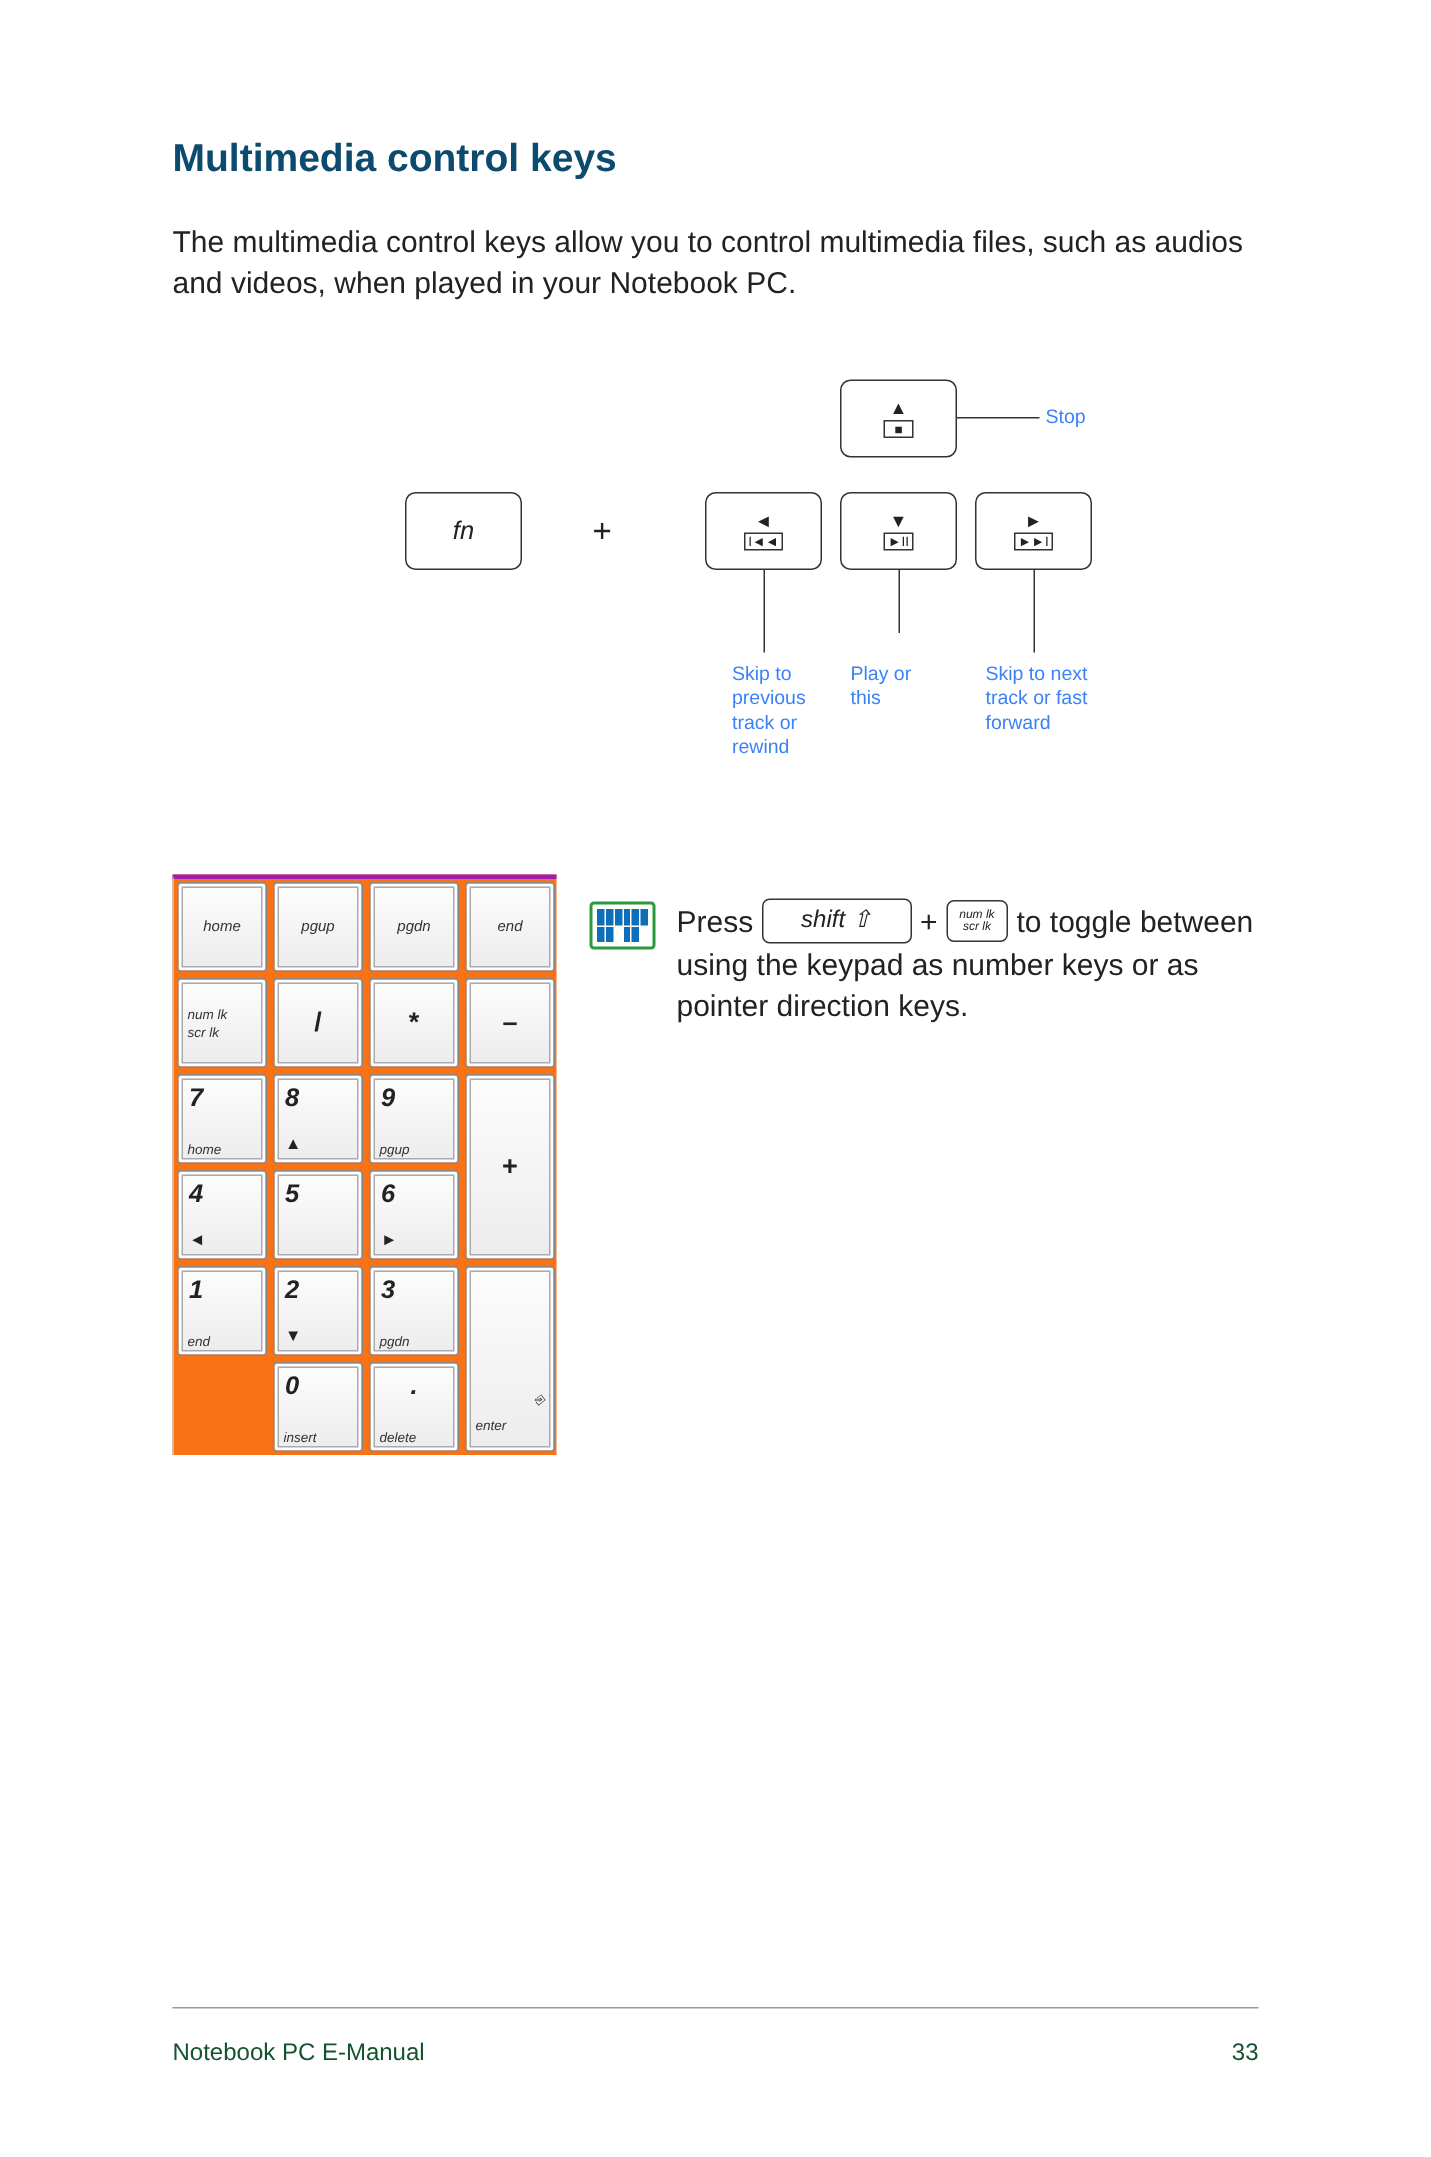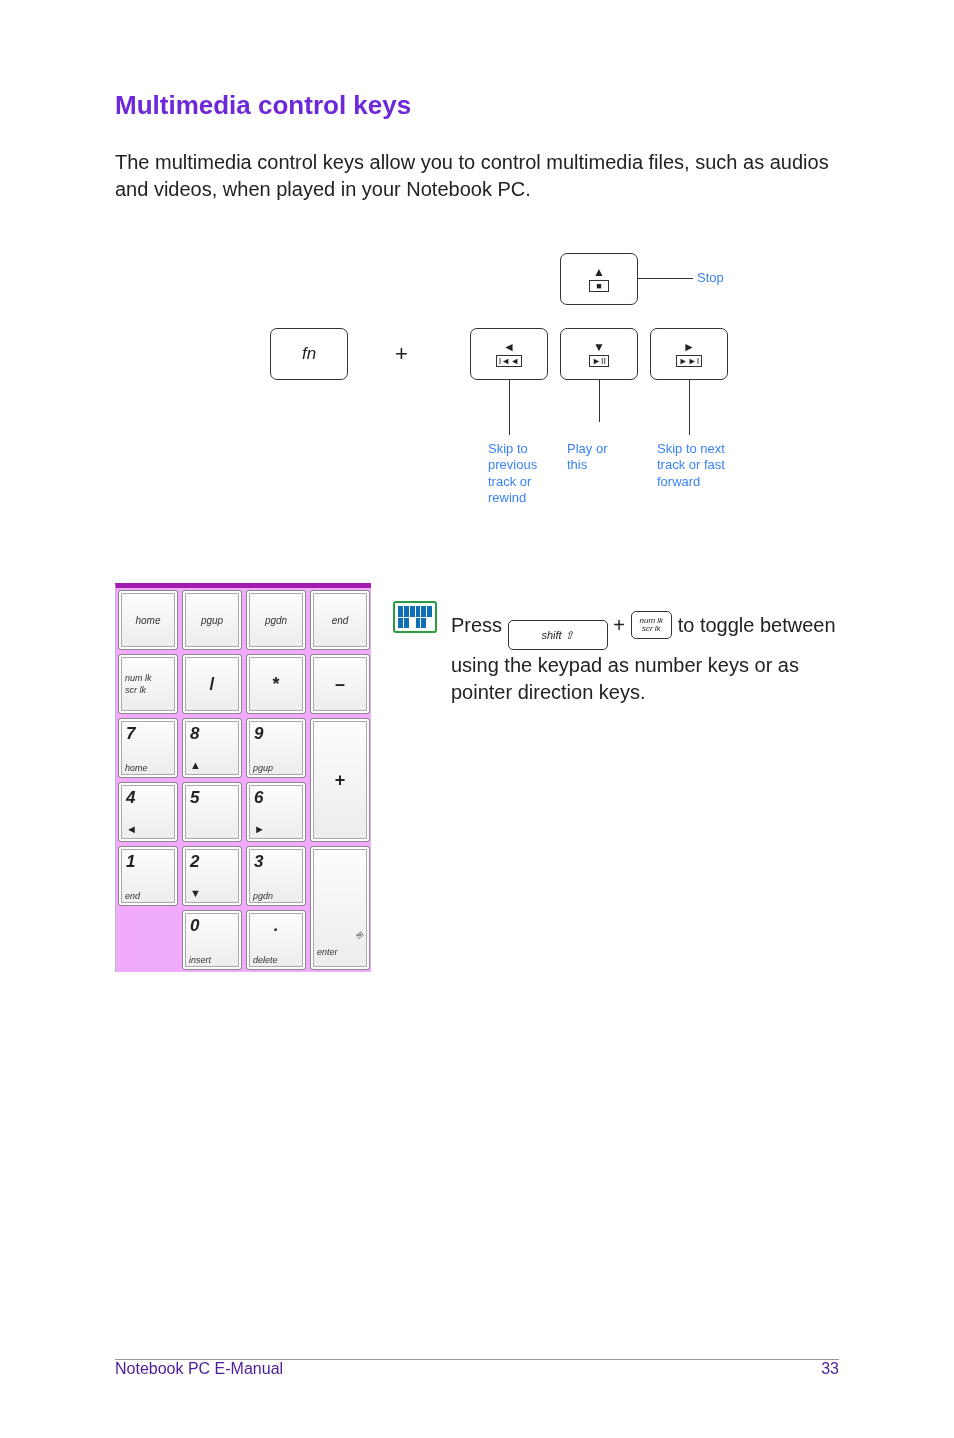--- a/index.html
+++ b/index.html
@@ -8,21 +8,21 @@
     color: #222;
     background: #fff;
     width: 954px;
     height: 1438px;
     position: relative;
   }
   .page {
     padding: 90px 115px 0 115px;
   }
   h2 {
-    color: #6d28d9;
+    color: #0c4a6e;
     font-weight: 700;
     font-size: 26px;
     margin-bottom: 14px;
   }
   .para {
     font-size: 20px;
     line-height: 1.35;
     color: #222;
     margin-bottom: 18px;
     margin-top: 28px;
@@ -42,21 +42,21 @@
     min-width: 46px;
     height: 32px;
     padding: 0 8px;
     font-style: italic;
     font-size: 14px;
     vertical-align: middle;
     background: #fff;
     position: relative;
     top: -2px;
   }
-  .keycap.small { min-width: 38px; height: 30px; font-size: 11px; margin-top: 21px; }
+  .keycap.small { min-width: 38px; height: 30px; font-size: 16px; }
   .keycap.tiny { min-width: 30px; height: 28px; font-size: 9px; line-height: 1; flex-direction: column; }
   .keycap.wide { min-width: 100px; }
 
   
   .mm-diagram {
     position: relative;
     height: 330px;
     margin-top: 20px;
     margin-bottom: 30px;
   }
@@ -117,27 +117,27 @@
   .mm-right-line { left: 574px; top: 157px; width: 1px; height: 55px; }
   .mm-left-label { left: 373px; top: 218px; }
   .mm-down-label { left: 452px; top: 218px; width: 60px; }
   .mm-right-label { left: 542px; top: 218px; }
 
   
   .numeric-row { display: flex; gap: 22px; align-items: flex-start; }
   .keypad {
     flex: 0 0 auto;
     width: 256px;
-    border-top: 5px solid #a21caf;
+    border-top: 3px solid #a21caf;
     border-left: 1px solid #bbb;
     display: grid;
     grid-template-columns: repeat(4, 64px);
     grid-auto-rows: 64px;
     position: relative;
-    background: #f0abfc;
+    background: #f97316;
   }
   .kp-cell {
     position: relative;
     background: linear-gradient(#fdfdfd,#ececec);
     border: 1px solid #888;
     border-radius: 3px;
     margin: 2px;
     box-shadow: inset 0 0 0 2px #fff, inset 0 0 0 3px #aaa;
     font-family: Arial, sans-serif;
   }
@@ -182,25 +182,25 @@
   .note-icon span { background: #0d6fb8; }
   .note-icon span.off { background: transparent; }
   .note-body { font-size: 20px; line-height: 1.35; }
 
   
   .footer {
     position: absolute;
     left: 115px; right: 115px;
     bottom: 60px;
     border-top: 1px solid #999;
-    padding-top: 0;
+    padding-top: 21px;
     display: flex;
     justify-content: space-between;
     font-size: 16px;
-    color: #4c1d95;
+    color: #14532d;
   }
 </style>
 </head>
 <body>
 
 <div class="page">
 
   <h2>Multimedia control keys</h2>
   <p class="para">The multimedia control keys allow you to control multimedia files, such as audios and videos, when played in your Notebook PC.</p>
 

